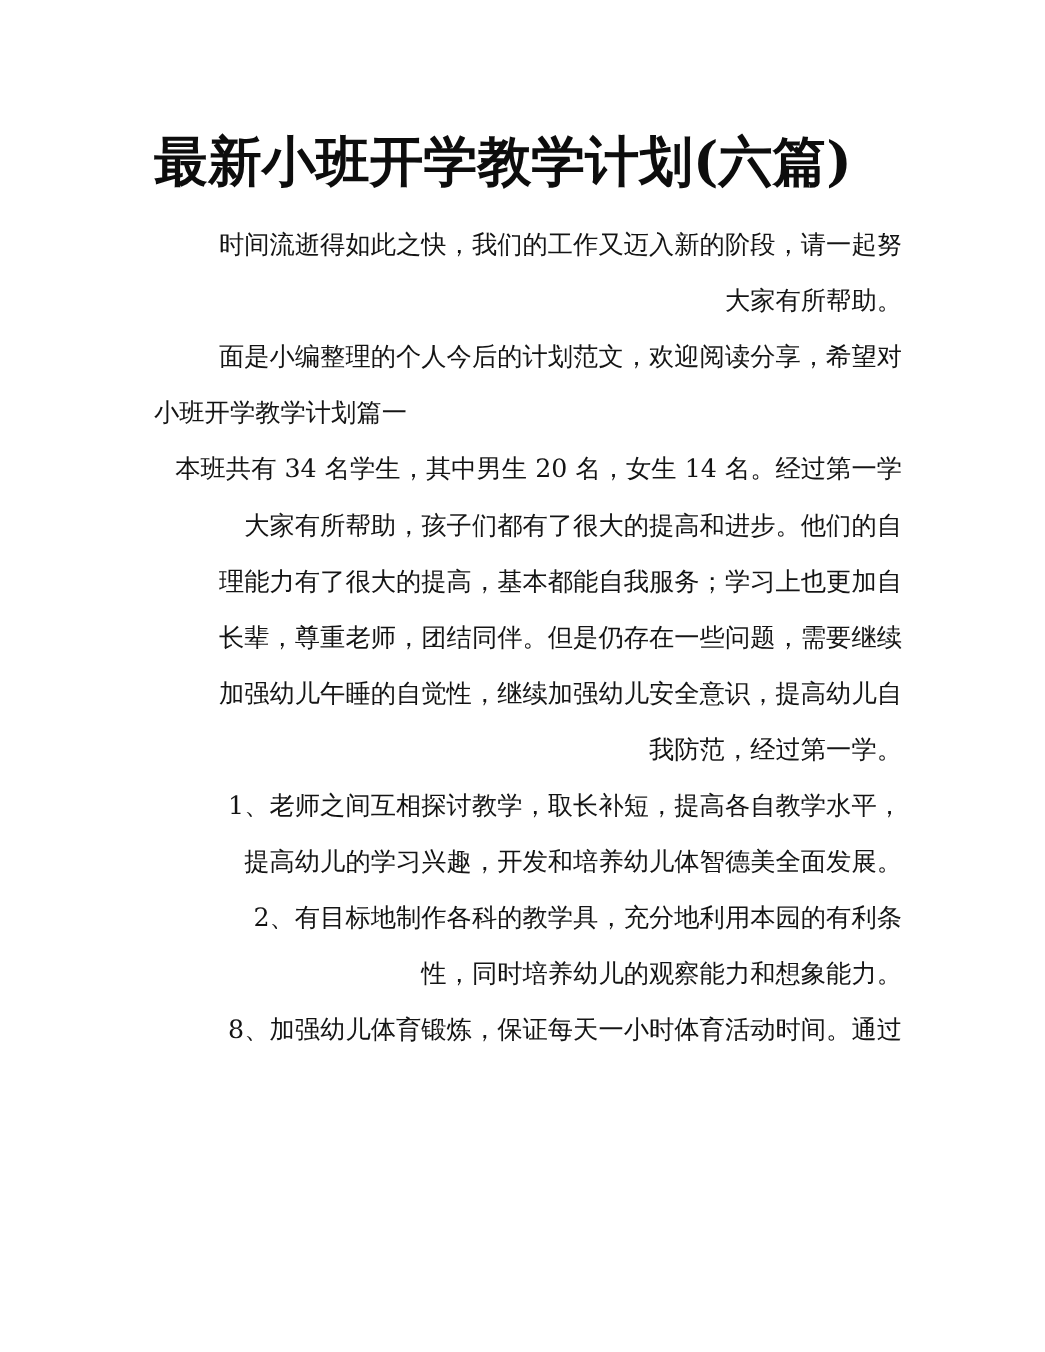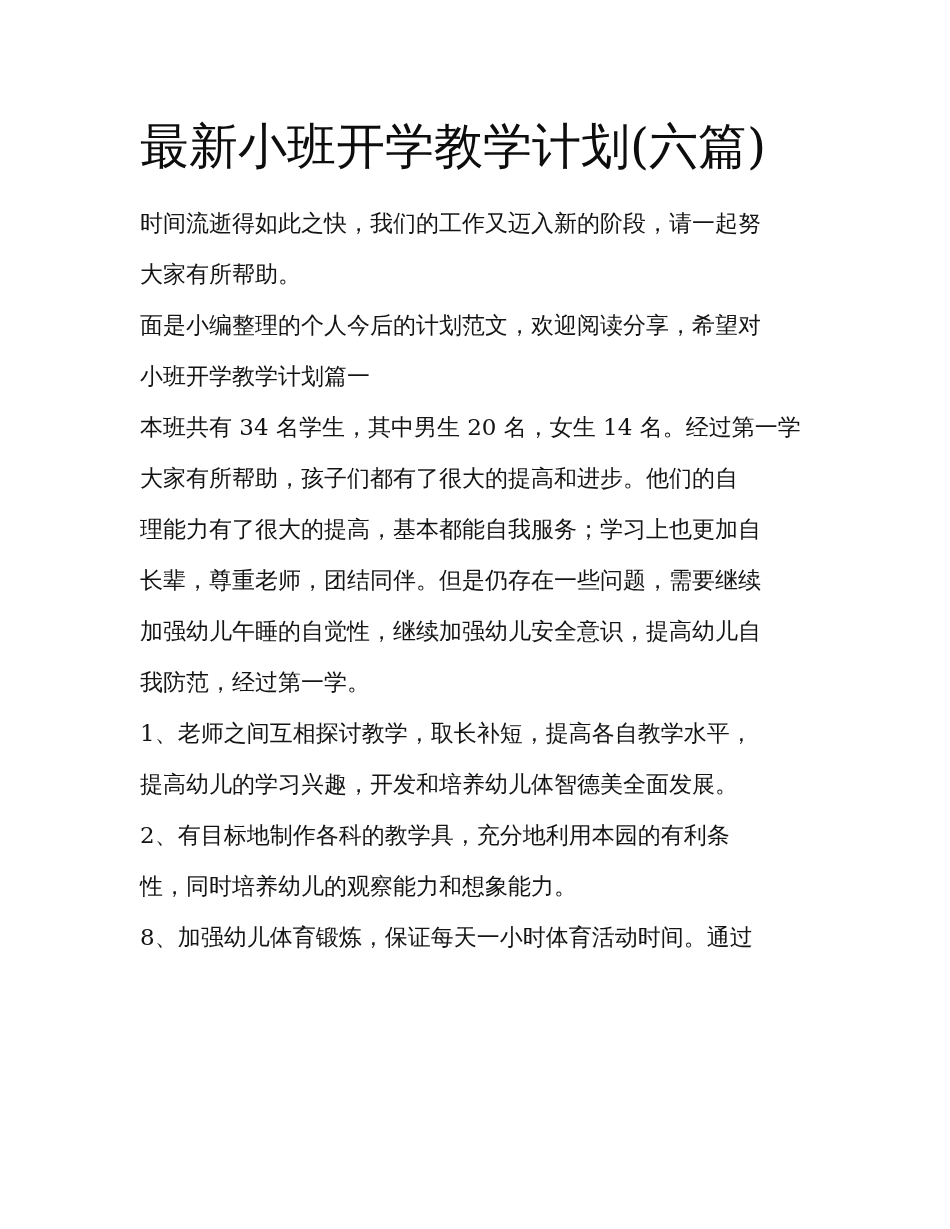--- a/index.html
+++ b/index.html
@@ -20,21 +20,21 @@
       left: 140px;
       top: 0;
       width: 680px;
     }
     .title {
       position: absolute;
       left: 0;
       top: 112px;
       margin: 0;
       font-size: 49px;
-      font-weight: normal;
+      font-weight: bold;
       line-height: 70px;
       white-space: nowrap;
       letter-spacing: 0px;
       color: #0d0d0d;
       text-align: right;
     }
     .body {
       position: absolute;
       left: 0;
       top: 198px;
@@ -44,20 +44,21 @@
       display: block;
       height: 51px;
       line-height: 51px;
       font-size: 23px;
       white-space: nowrap;
       color: #141414;
     }
     .para-block {
       margin: 0;
       padding: 0;
+      text-align: right;
     }
   </style>
 </head>
 <body>
 
 <div class="page">
   <h1 class="title">最新小班开学教学计划(六篇)</h1>
 
   <div class="body">
     <div class="para-block">

